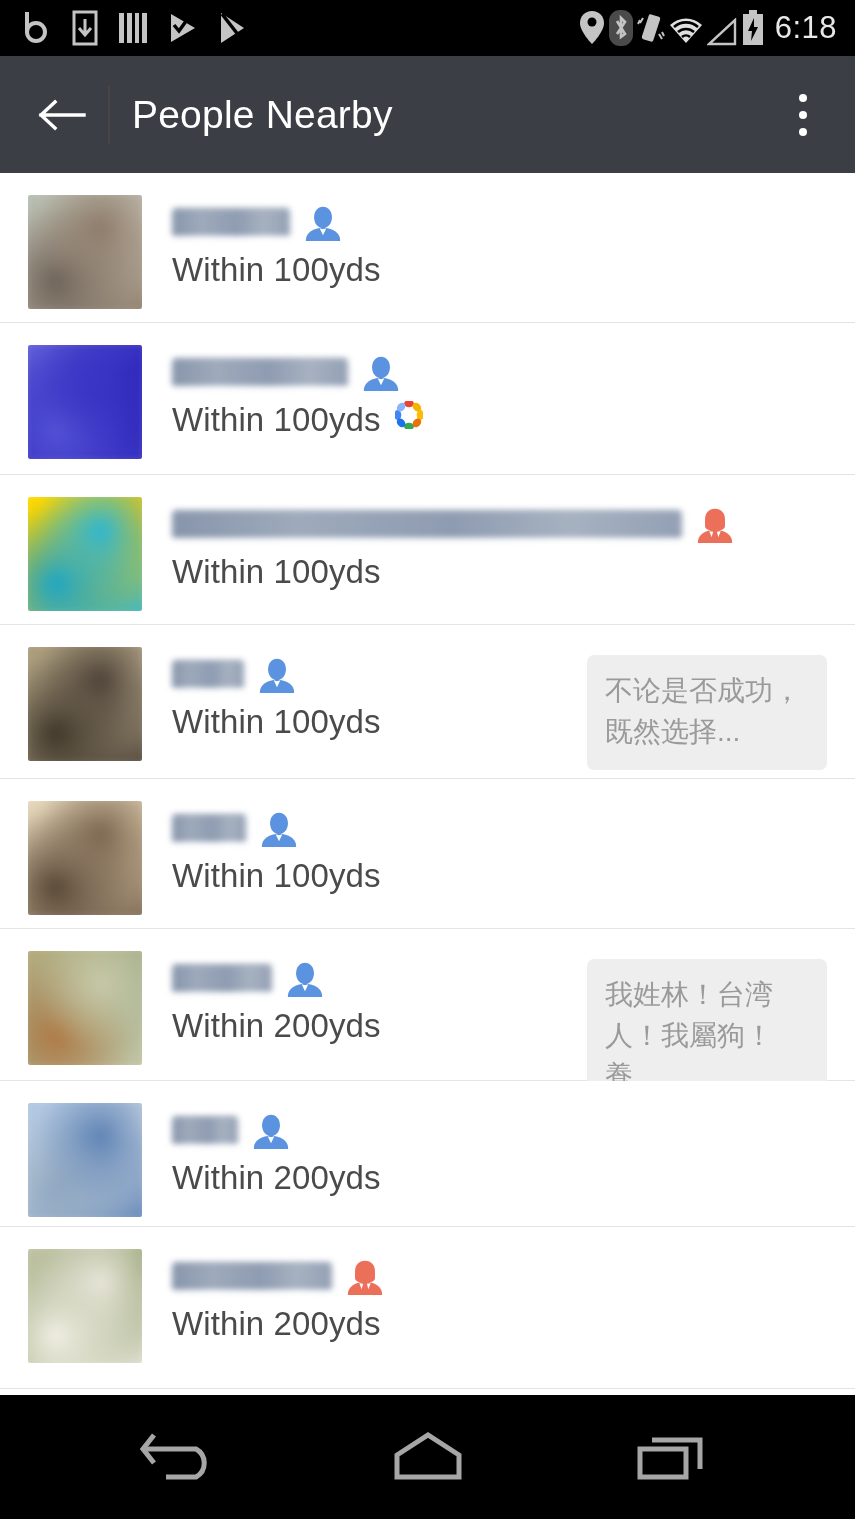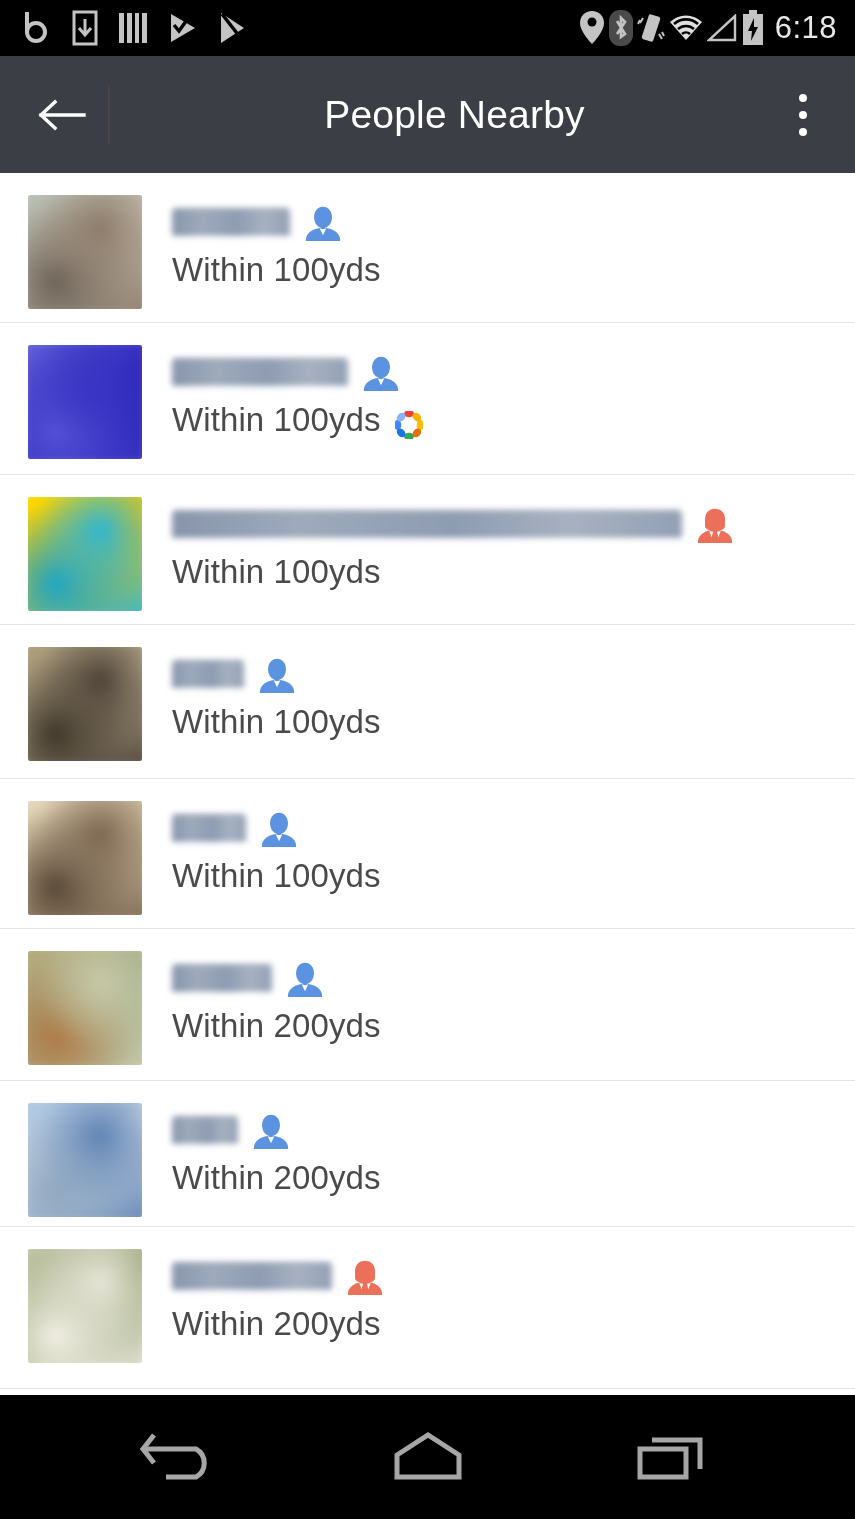--- a/index.html
+++ b/index.html
@@ -12,37 +12,37 @@
   .screen { width: 855px; height: 1519px; position: relative; display: flex; flex-direction: column; }
 
   
   .statusbar {
     height: 56px; background: #000000; flex: 0 0 56px;
     display: flex; align-items: center; justify-content: space-between;
     padding: 0 18px 0 22px;
   }
   .sb-left, .sb-right { display: flex; align-items: center; }
   .sb-left { gap: 20px; }
-  .sb-right { gap: 4px; }
+  .sb-right { gap: 4px; align-items: flex-end; }
   .sb-ico { display: block; }
   .sb-clock {
     color: #e8e8e8; font-size: 31px; letter-spacing: 0.5px;
     font-family: "Liberation Sans", sans-serif; margin-left: 6px;
   }
 
   
   .appbar {
     flex: 0 0 117px; height: 117px; background: #3b3f45;
     display: flex; align-items: center; padding: 0 26px 0 34px;
   }
   .back-btn { width: 56px; height: 56px; display: flex; align-items: center; justify-content: center; }
   .appbar-divider { width: 2px; height: 58px; background: #4a4245; margin: 0 22px 0 18px; }
   .appbar-title {
     color: #ffffff; font-size: 39px; font-weight: 400;
-    letter-spacing: 0.2px; flex: 1; white-space: nowrap; text-align: center;
+    letter-spacing: 0.2px; flex: 1; white-space: nowrap;
   }
   .overflow-btn {
     width: 52px; height: 64px; display: flex; flex-direction: column;
     align-items: center; justify-content: center; gap: 9px;
   }
   .dot { width: 8px; height: 8px; border-radius: 50%; background: #ffffff; }
 
   
   .list { flex: 1 1 auto; background: #ffffff; overflow: hidden; }
   .row {
@@ -61,21 +61,21 @@
     height: 28px; border-radius: 4px; position: relative; overflow: hidden;
     filter: blur(3.2px); opacity: 0.92;
   }
   .name-blur::before {
     content: ""; position: absolute; inset: 0;
     background:
       repeating-linear-gradient(180deg, rgba(40,60,95,0.75) 0 3px, rgba(255,255,255,0.55) 3px 7px),
       linear-gradient(90deg, #5b7195 0%, #9fb0c4 25%, #6e84a6 55%, #b8c5d4 78%, #7e92b0 100%);
   }
   .gender { width: 38px; height: 38px; margin-left: 14px; flex: 0 0 38px; }
-  .dist-line { display: flex; align-items: flex-end; margin-top: 2px; }
+  .dist-line { display: flex; align-items: flex-start; margin-top: 2px; }
   .dist {
     font-size: 33px; color: #4a4a4a; letter-spacing: 0.1px; white-space: nowrap;
   }
   .badge-icon { width: 28px; height: 28px; margin-left: 14px; flex: 0 0 28px; }
   .bubble {
     position: absolute; right: 28px; top: 30px;
     max-width: 240px; background: #eeeeee; border-radius: 7px;
     padding: 16px 16px 18px 18px;
     font-size: 27px; line-height: 1.42; color: #9a9a9a;
     word-break: break-word;
@@ -252,20 +252,21 @@
             <svg viewBox="0 0 40 40" class="gender">
               <path d="M20 3 C14.6 3 10.6 7.6 10.6 14 C10.6 20.4 14.6 25.5 20 25.5 C25.4 25.5 29.4 20.4 29.4 14 C29.4 7.6 25.4 3 20 3 Z" fill="#5b93e0"></path>
               <path d="M20 25 C10 25 2 30.5 2 37.5 L2 39 L38 39 L38 37.5 C38 30.5 30 25 20 25 Z" fill="#5b93e0"></path>
               <path d="M16.5 25.5 L20 33 L23.5 25.5 L20 26.6 Z" fill="#ffffff"></path>
             </svg>
           </div>
           <div class="dist-line">
             <span class="dist">Within 100yds</span>
           </div>
         </div>
+        <div class="bubble cjk">不论是否成功，既然选择...</div>
       </div>
       <div class="row" style="height: 150px;">
         <div class="avatar">
           <div class="av-inner" style="background: radial-gradient(circle at 62% 32%, rgb(122, 101, 80) 0%, transparent 55%), radial-gradient(circle at 28% 72%, rgb(88, 70, 54) 0%, transparent 60%), linear-gradient(150deg, rgb(231, 217, 189) 0%, rgb(216, 199, 166) 48%, rgb(122, 101, 80) 100%);"></div>
         </div>
         <div class="row-body">
           <div class="name-line">
             <div class="name-blur" style="width: 74px;"></div>
             <svg viewBox="0 0 40 40" class="gender">
               <path d="M20 3 C14.6 3 10.6 7.6 10.6 14 C10.6 20.4 14.6 25.5 20 25.5 C25.4 25.5 29.4 20.4 29.4 14 C29.4 7.6 25.4 3 20 3 Z" fill="#5b93e0"></path>
@@ -288,20 +289,21 @@
             <svg viewBox="0 0 40 40" class="gender">
               <path d="M20 3 C14.6 3 10.6 7.6 10.6 14 C10.6 20.4 14.6 25.5 20 25.5 C25.4 25.5 29.4 20.4 29.4 14 C29.4 7.6 25.4 3 20 3 Z" fill="#5b93e0"></path>
               <path d="M20 25 C10 25 2 30.5 2 37.5 L2 39 L38 39 L38 37.5 C38 30.5 30 25 20 25 Z" fill="#5b93e0"></path>
               <path d="M16.5 25.5 L20 33 L23.5 25.5 L20 26.6 Z" fill="#ffffff"></path>
             </svg>
           </div>
           <div class="dist-line">
             <span class="dist">Within 200yds</span>
           </div>
         </div>
+        <div class="bubble cjk">我姓林！台湾人！我屬狗！養...</div>
       </div>
       <div class="row" style="height: 146px;">
         <div class="avatar">
           <div class="av-inner" style="background: radial-gradient(circle at 62% 32%, rgb(93, 130, 180) 0%, transparent 55%), radial-gradient(circle at 28% 72%, rgb(143, 167, 192) 0%, transparent 60%), linear-gradient(150deg, rgb(169, 196, 226) 0%, rgb(207, 217, 228) 48%, rgb(93, 130, 180) 100%);"></div>
         </div>
         <div class="row-body">
           <div class="name-line">
             <div class="name-blur" style="width: 66px;"></div>
             <svg viewBox="0 0 40 40" class="gender">
               <path d="M20 3 C14.6 3 10.6 7.6 10.6 14 C10.6 20.4 14.6 25.5 20 25.5 C25.4 25.5 29.4 20.4 29.4 14 C29.4 7.6 25.4 3 20 3 Z" fill="#5b93e0"></path>

